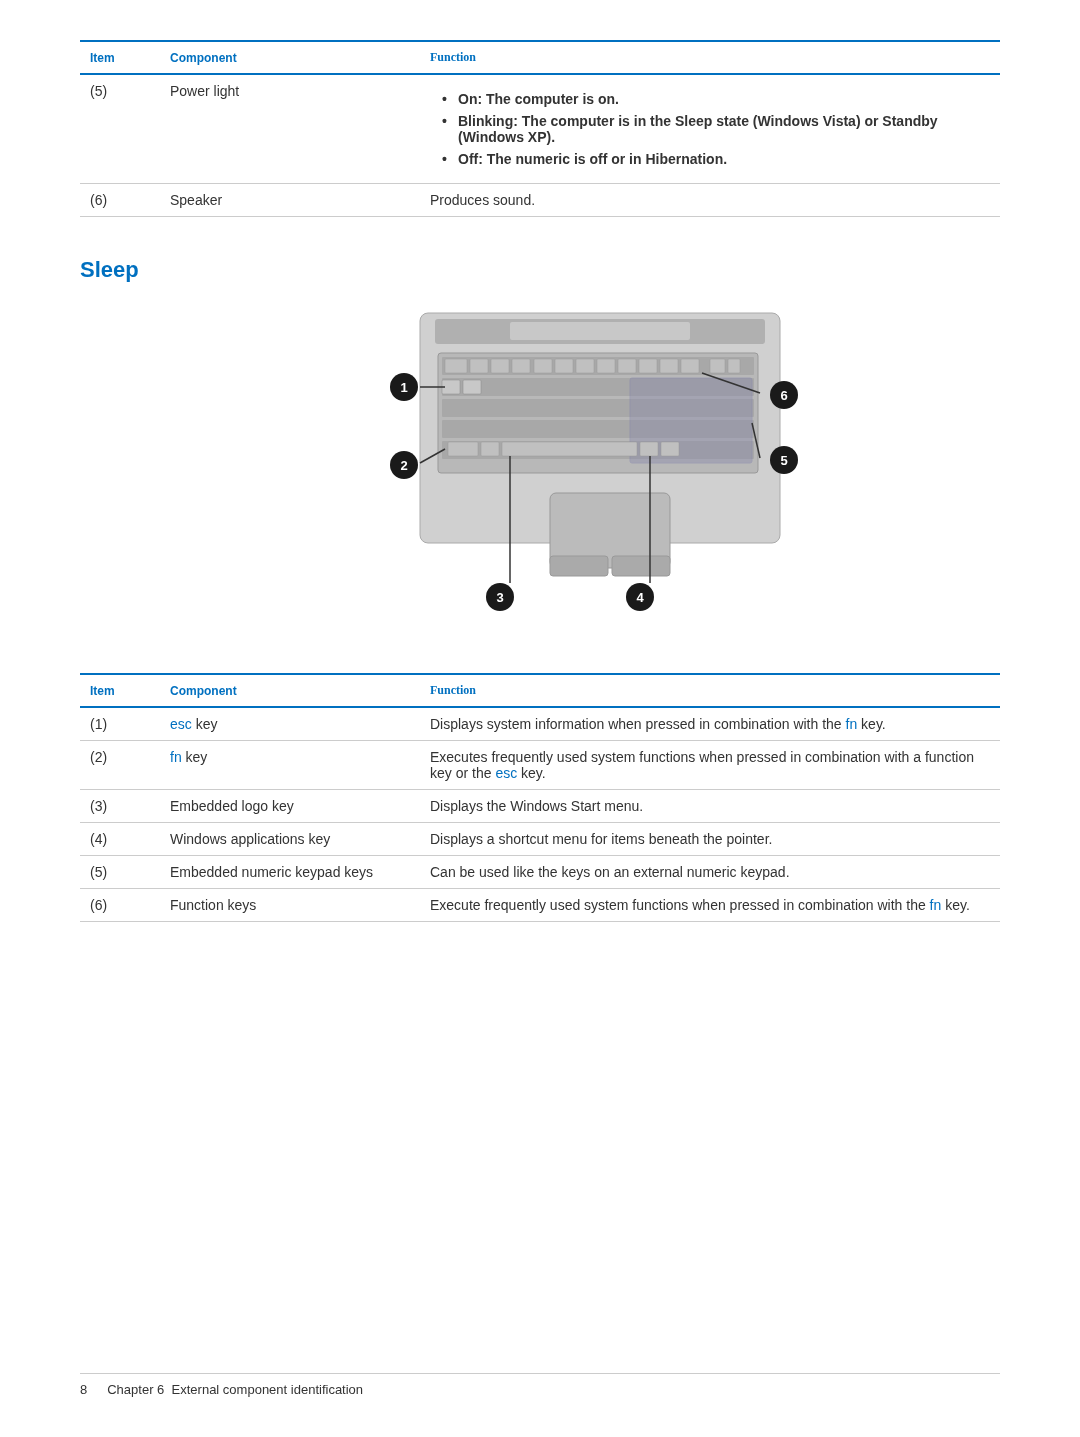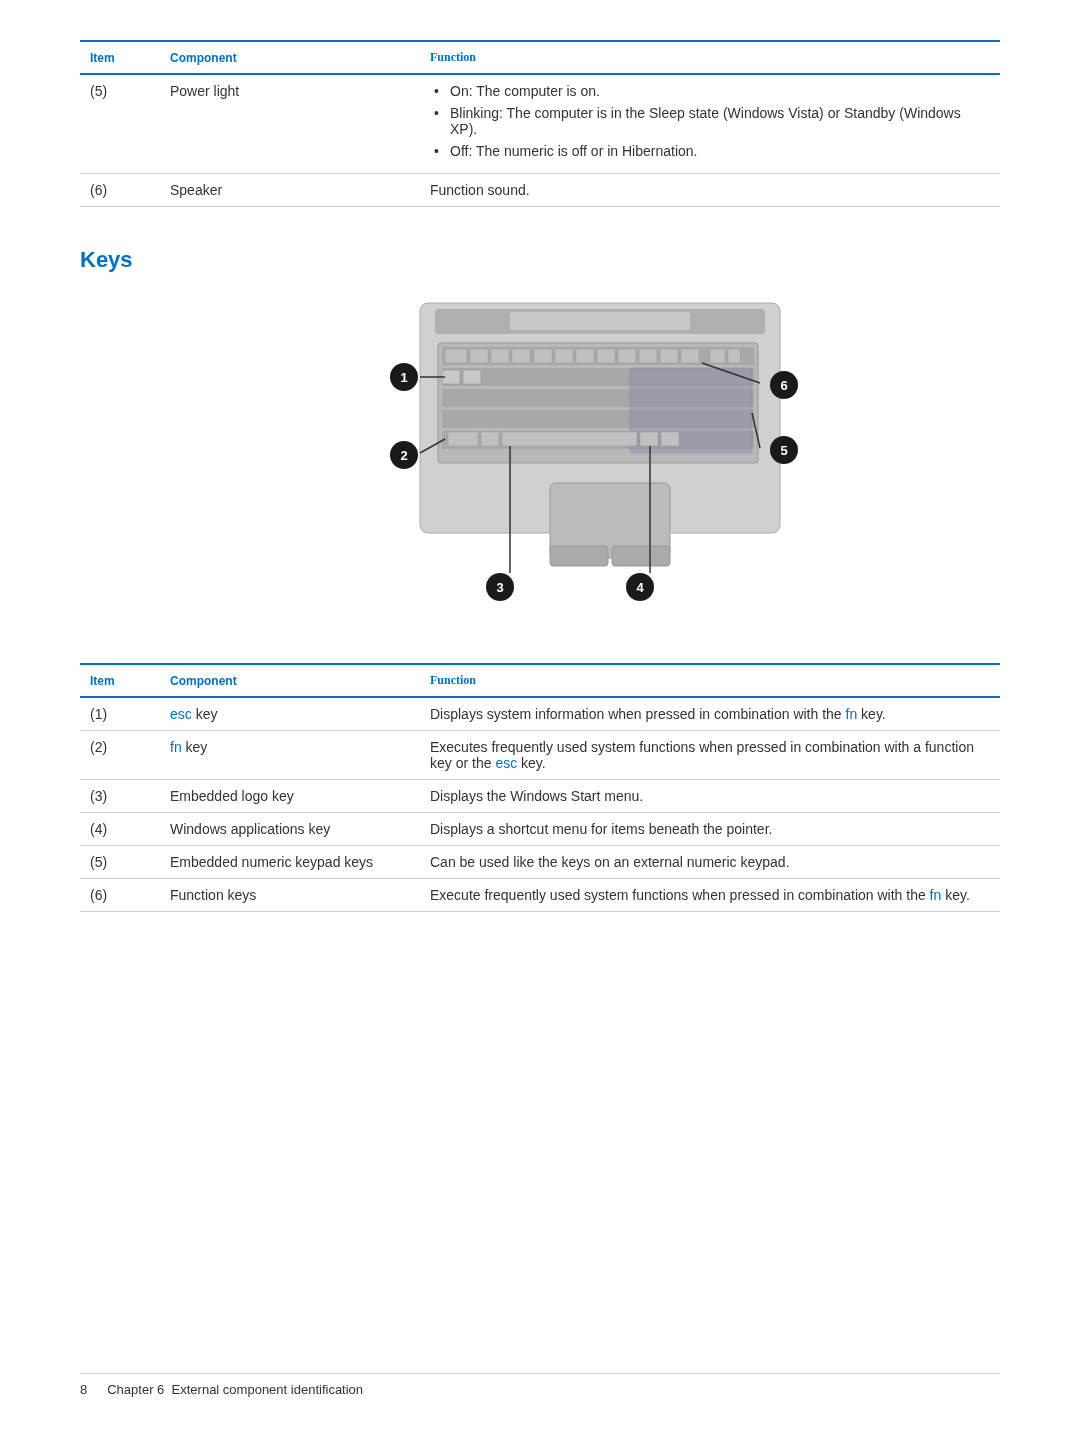--- a/index.html
+++ b/index.html
@@ -40,21 +40,22 @@
     }
     .col-item { width: 80px; }
     .col-component { width: 260px; }
     .col-function { width: auto; font-family: Liberation Serif, serif; }
 
     .blue-link { color: #0070c0; text-align: center; }
 
     ul.bullet-list {
       list-style: none;
       padding: 0;
-      margin: 0;
+      margin: 8px;
+      font-weight: bold;
     }
     ul.bullet-list li {
       padding-left: 20px;
       position: relative;
       margin-bottom: 6px;
       font-size: 14px;
     }
     ul.bullet-list li::before {
       content: "•";
       position: absolute;
@@ -145,26 +146,26 @@
           <li>On: The computer is on.</li>
           <li>Blinking: The computer is in the Sleep state (Windows Vista) or Standby (Windows XP).</li>
           <li>Off: The numeric is off or in Hibernation.</li>
         </ul>
       </td>
     </tr>
 
     <tr>
       <td>(6)</td>
       <td>Speaker</td>
-      <td>Function sound.</td>
+      <td>Produces sound.</td>
     </tr>
   </tbody>
 </table>
 
-<h2 class="keys-heading">Keys</h2>
+<h2 class="keys-heading">Sleep</h2>
 
 <div class="keyboard-container">
   <div class="keyboard-wrap">
     <svg class="keyboard-svg" viewBox="0 0 500 310" xmlns="http://www.w3.org/2000/svg">
 
       <rect x="130" y="10" width="360" height="230" rx="8" ry="8" fill="#d0d0d0" stroke="#aaa" stroke-width="1"></rect>
 
       <rect x="145" y="16" width="330" height="25" rx="3" fill="#b0b0b0"></rect>
 
       <rect x="220" y="19" width="180" height="18" rx="2" fill="#c8c8c8"></rect>

